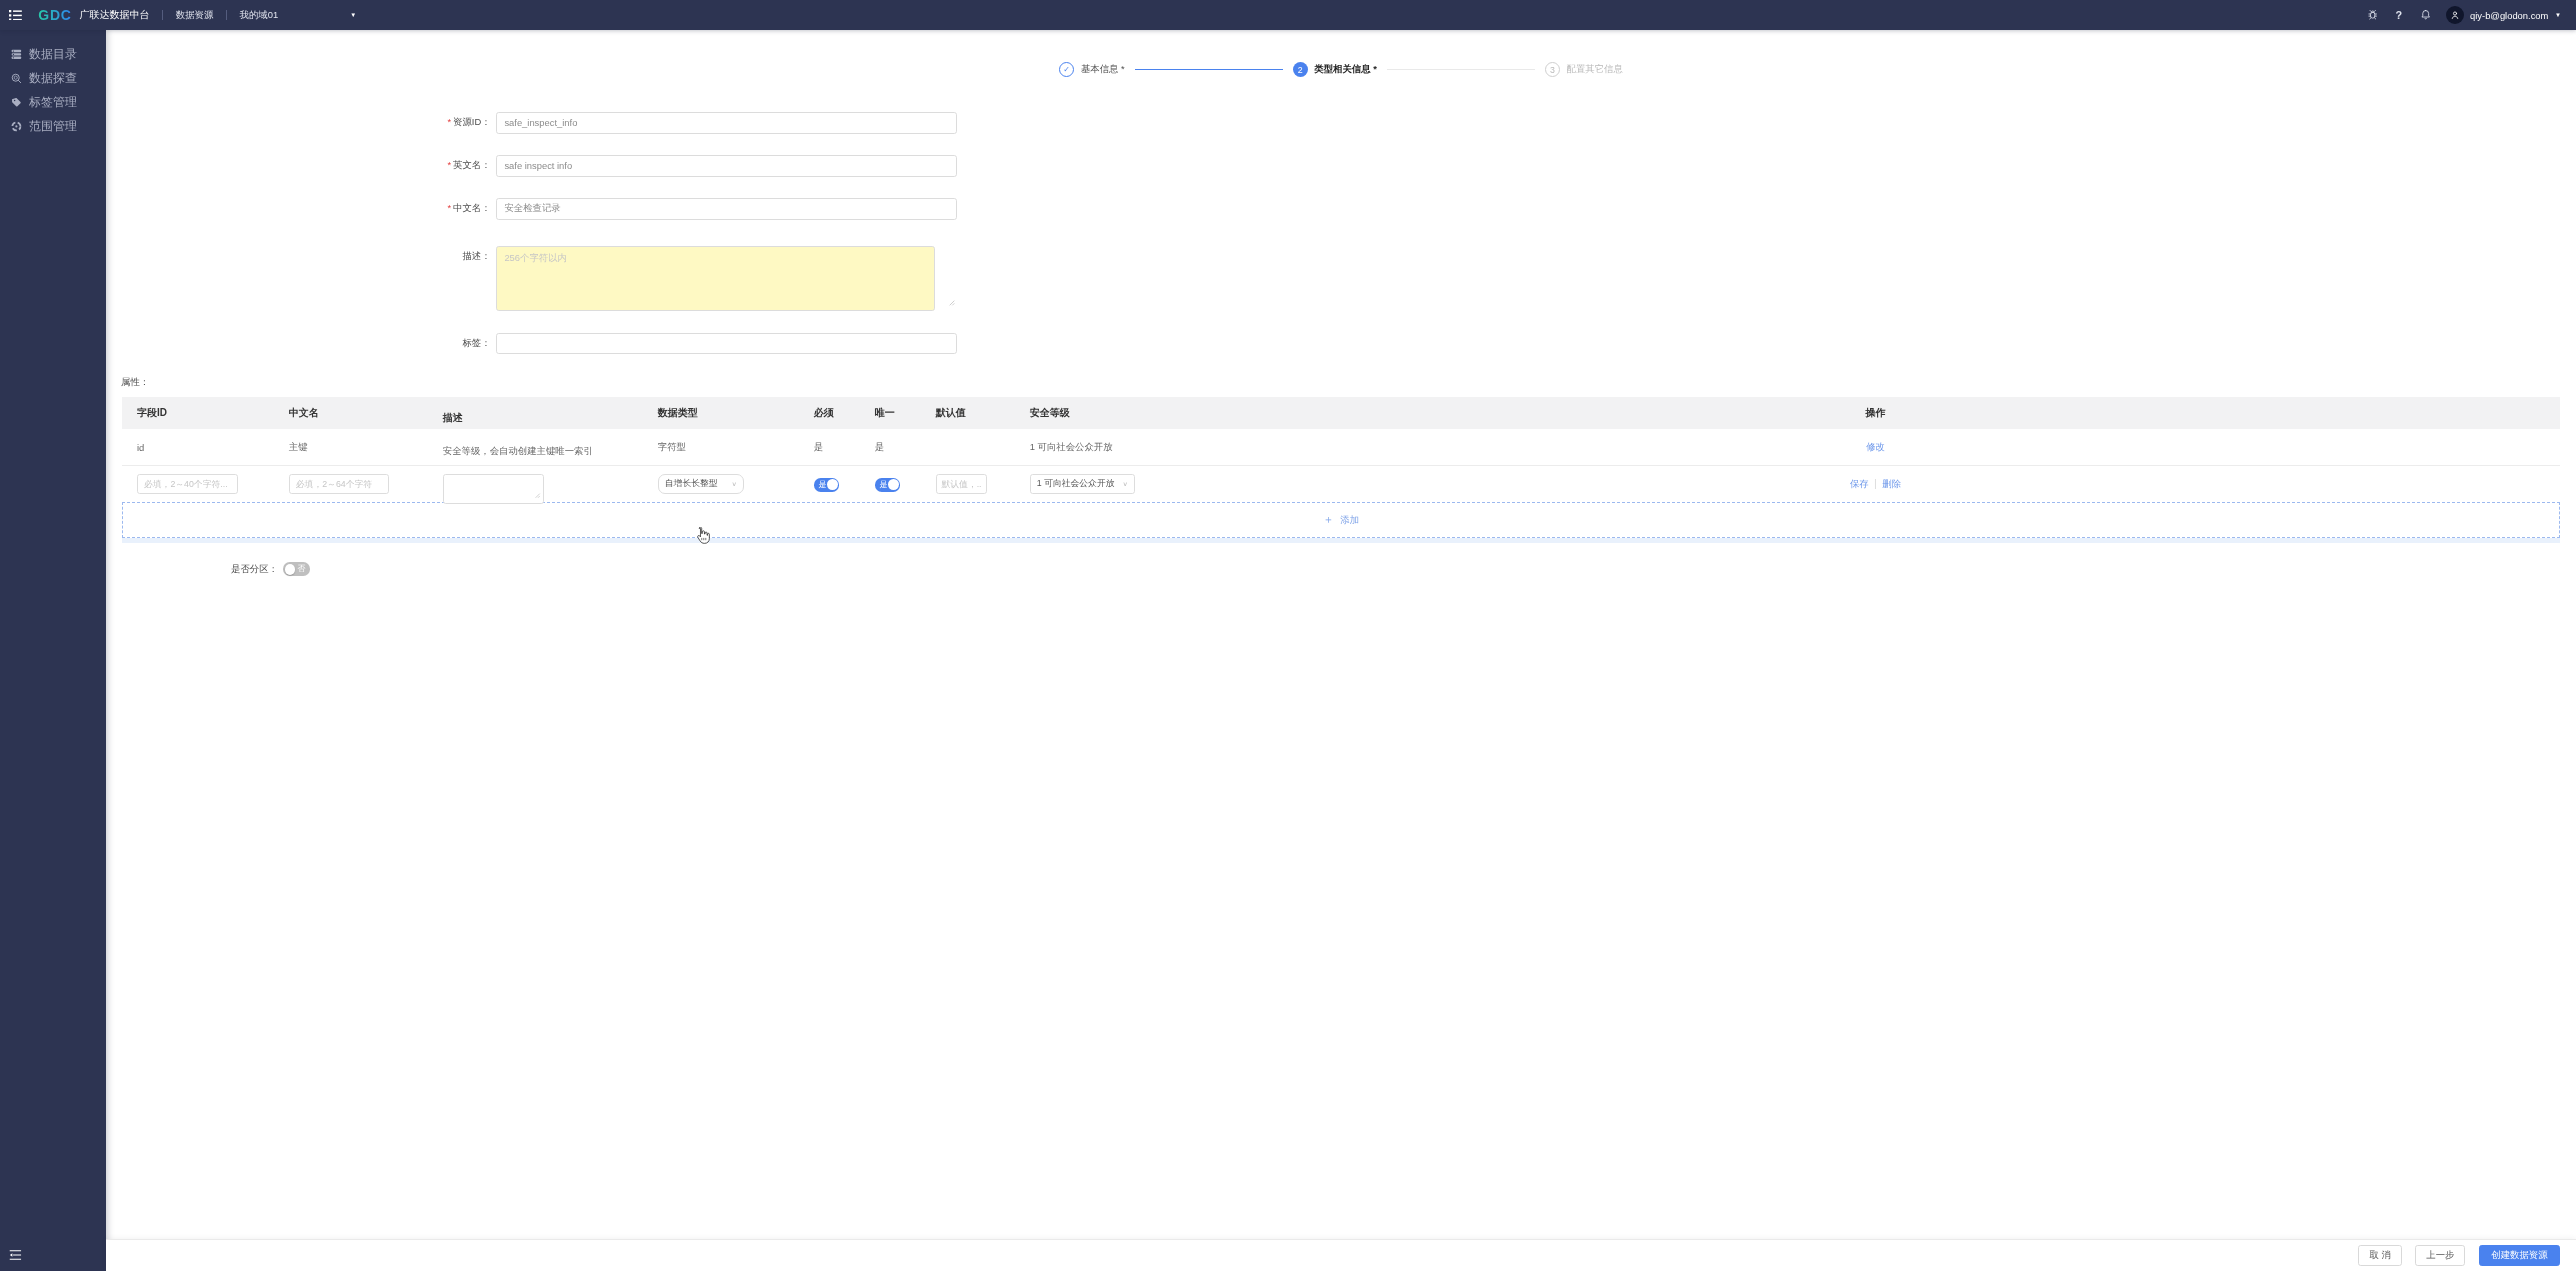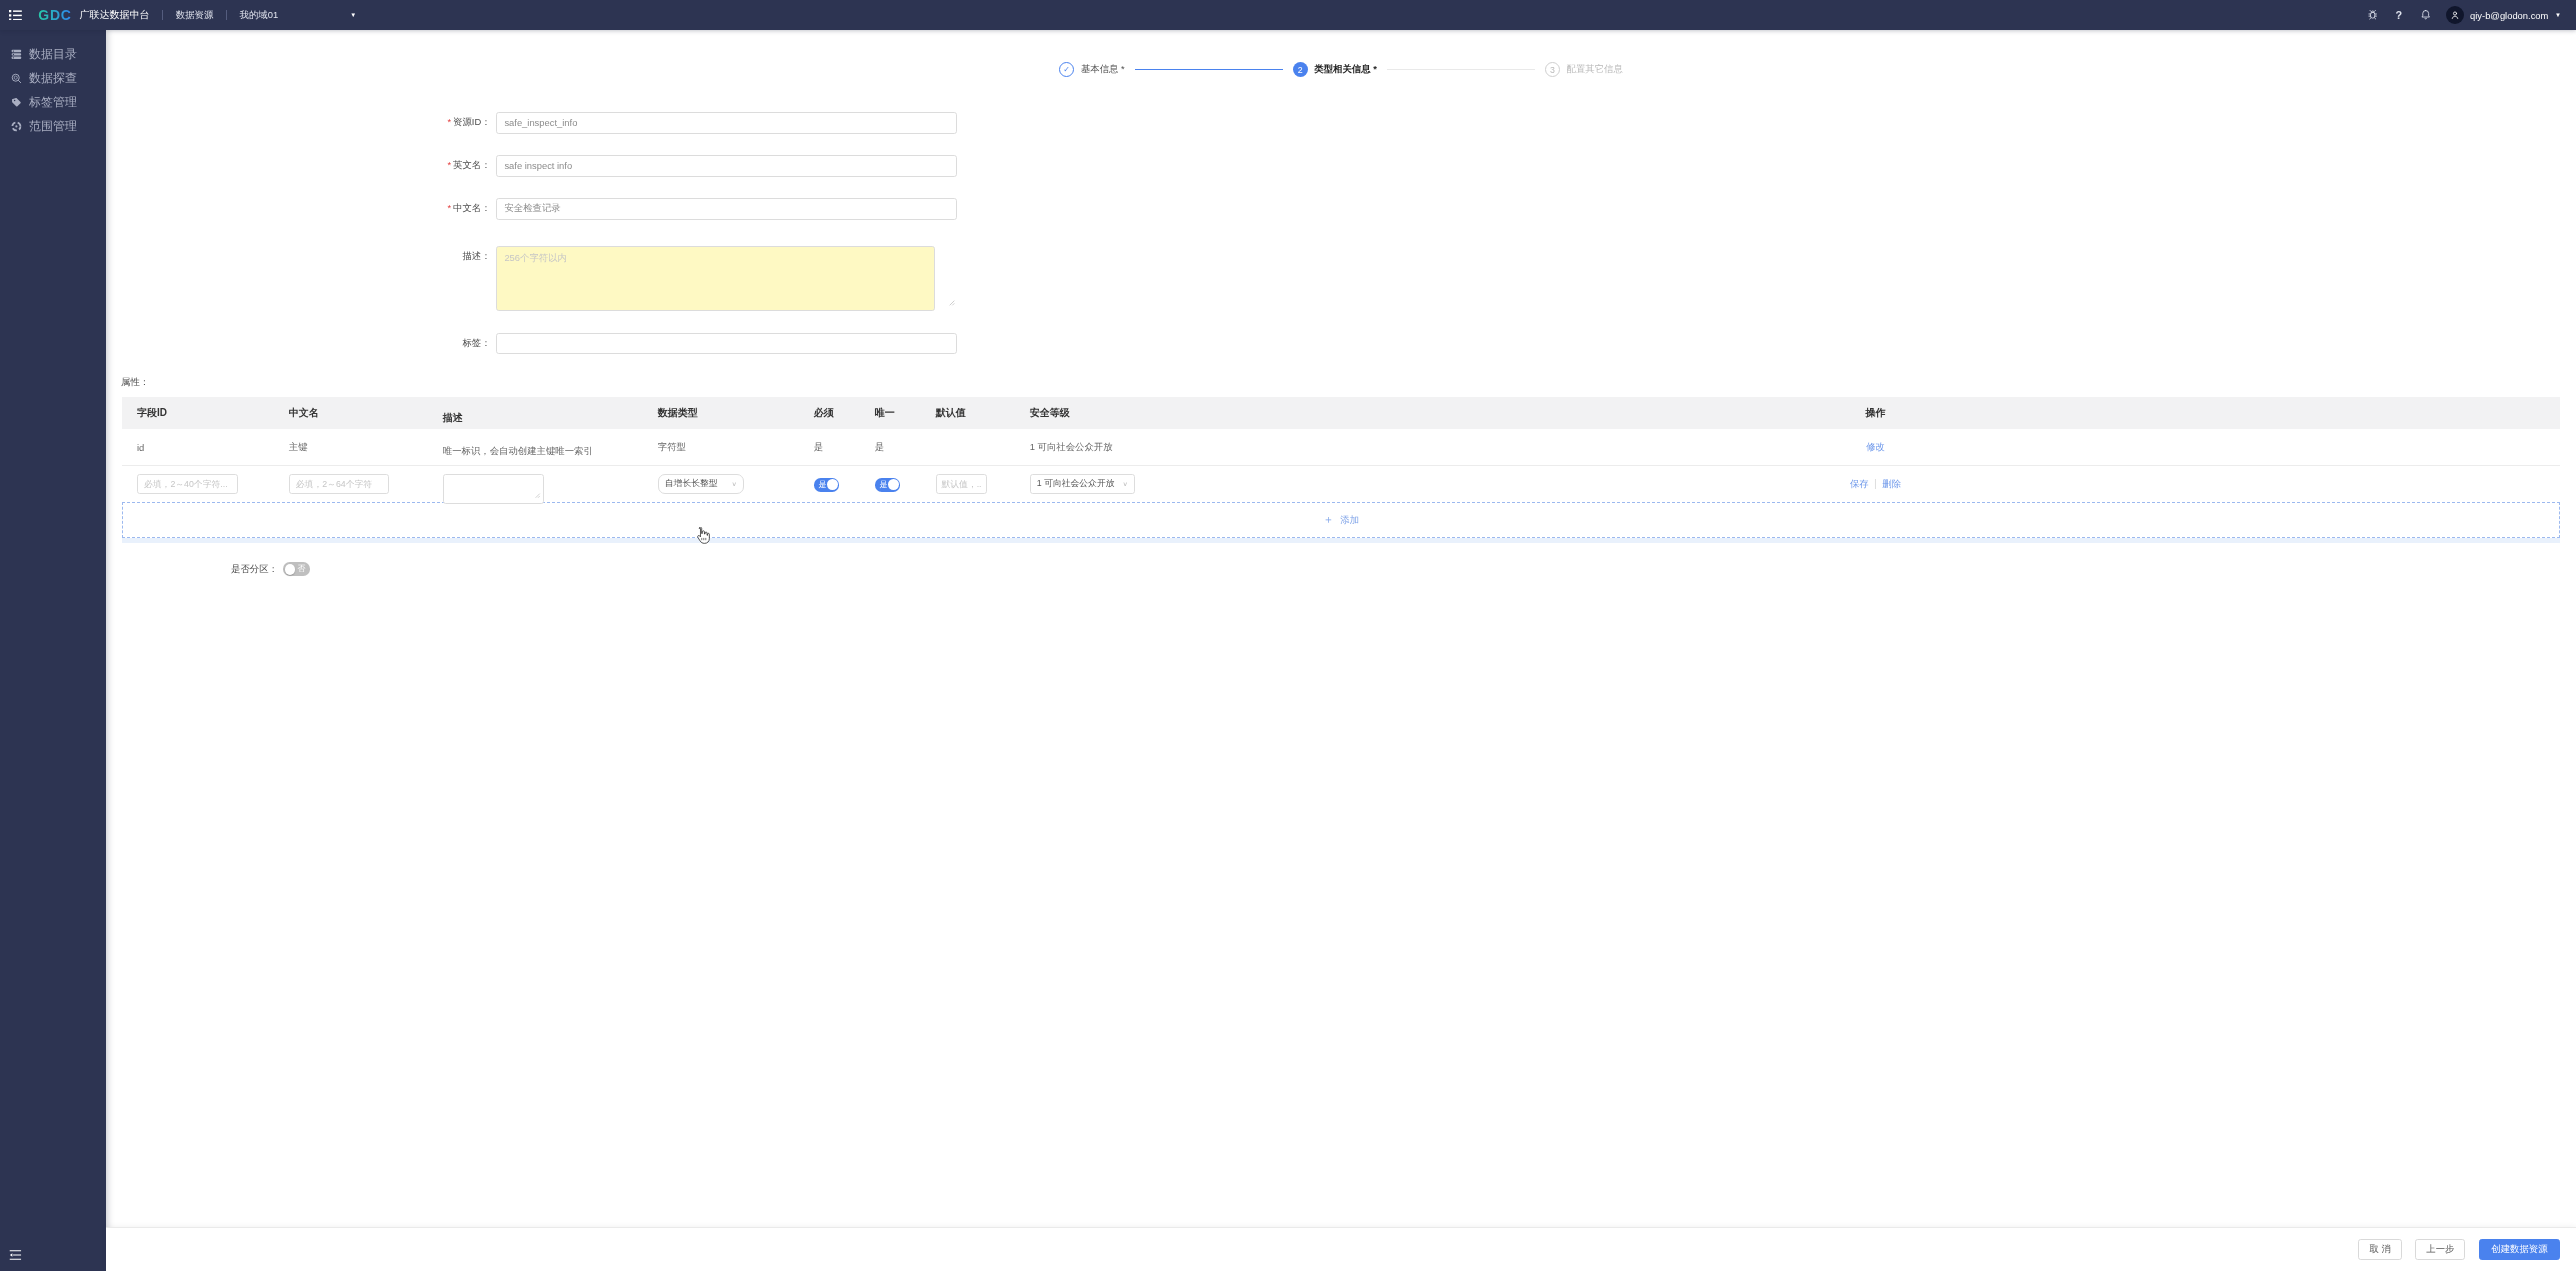--- a/index.html
+++ b/index.html
@@ -107,21 +107,21 @@
 
   .partition-row { display:flex; align-items:center; margin:19.5px 0 0 125px;
     font-size:9.4px; color:#4d4d4d; }
   .switch-off { width:27px; height:13.5px; border-radius:6.7px; background:#bfbfbf; position:relative;
     display:inline-flex; align-items:center; justify-content:flex-end; margin-left:5.4px; cursor:pointer; }
   .switch-off .txt { color:#fff; font-size:8px; margin-right:4.7px; line-height:1; }
   .switch-off .knob { position:absolute; left:1.3px; top:1.3px; width:10.8px; height:10.8px;
     border-radius:50%; background:#fff; box-shadow:0 0.7px 1.3px rgba(0,0,0,.25); }
 
   
-  .footer { position:fixed; left:106px; right:0; bottom:0; height:44px; background:#fff;
+  .footer { position:fixed; left:106px; right:0; bottom:0; height:32px; background:#fff;
     border-top:0.7px solid #eaeaea; box-shadow:0 -1.3px 5.4px rgba(0,0,0,.05); display:flex;
     align-items:center; justify-content:flex-end; gap:13.5px; padding-right:16px; z-index:35; }
   .btn { height:21.5px; padding:0 10px; border:0.7px solid #d9d9d9; border-radius:2.7px; background:#fff;
     color:#555; font-size:9.4px; display:flex; align-items:center; cursor:pointer; white-space:nowrap; }
   .btn-primary { background:#4a82ee; border-color:#4a82ee; color:#fff; padding:0 11.4px; }
 
   .cursor { position:fixed; left:694px; top:527px; z-index:60; pointer-events:none; }
 </style>
 </head>
 <body>
@@ -271,21 +271,21 @@
       <div class="cell c5">必须</div>
       <div class="cell c6">唯一</div>
       <div class="cell c7">默认值</div>
       <div class="cell c8">安全等级</div>
       <div class="cell c9">操作</div>
     </div>
 
     <div class="trow t-row">
       <div class="cell c1">id</div>
       <div class="cell c2">主键</div>
-      <div class="cell c3">唯一标识，会自动创建主键唯一索引</div>
+      <div class="cell c3">安全等级，会自动创建主键唯一索引</div>
       <div class="cell c4">字符型</div>
       <div class="cell c5">是</div>
       <div class="cell c6">是</div>
       <div class="cell c7"></div>
       <div class="cell c8">1 可向社会公众开放</div>
       <div class="cell c9"><a class="link">修改</a></div>
     </div>
 
     <div class="trow t-edit">
       <div class="cell c1"><input class="mini-input" placeholder="必填，2～40个字符..." style=""></div>

